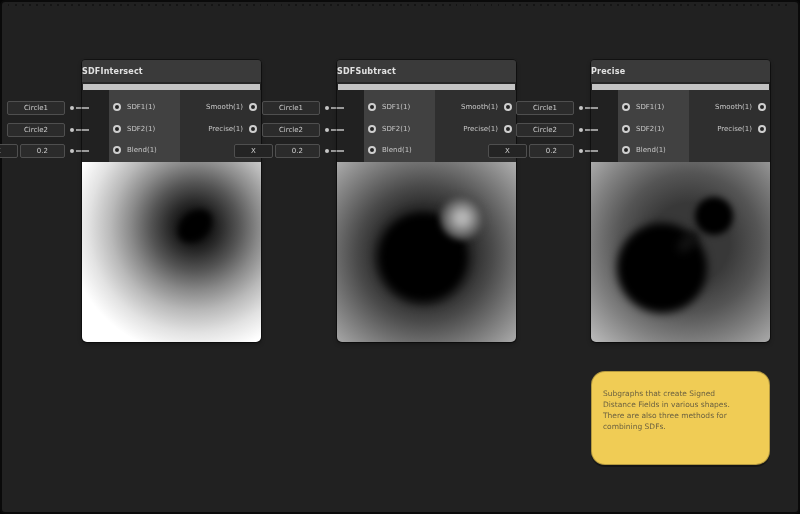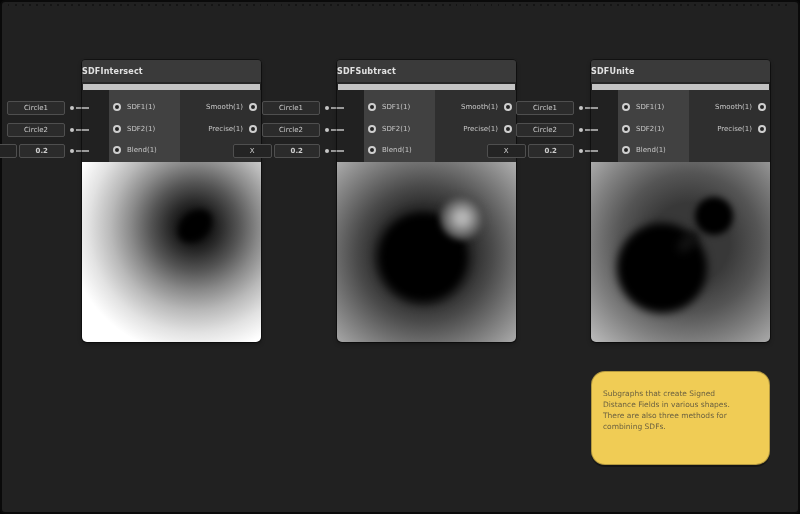--- a/index.html
+++ b/index.html
@@ -28,21 +28,21 @@
   .port-label{font-size:7px;color:#c8c8c8;margin-left:6px;white-space:nowrap;}
   .port-label-r{font-size:7px;color:#c8c8c8;margin-right:6px;white-space:nowrap;}
 
   .input-row{position:absolute;right:172px;display:flex;align-items:center;height:15px;}
   .irow-1{top:40px;} .irow-2{top:62px;} .irow-3{top:83px;}
   .chip{background:#2b2b2b;border:1px solid #4f4f4f;border-radius:2px;height:14px;
     display:flex;align-items:center;justify-content:center;font-size:7px;color:#cfcfcf;
     box-sizing:border-box;padding:0 16px;}
   .chip-circle{min-width:44px;}
   .chip-x{min-width:14px;background:#242424;margin-right:2px;}
-  .chip-val{min-width:28px;font-weight:bold;}
+  .chip-val{min-width:28px;}
   .conn-dot{width:4px;height:4px;background:#c6c6c6;border-radius:50%;margin-left:5px;flex:0 0 auto;}
   .conn-line{width:13px;height:2px;background:#9a9a9a;margin-left:2px;flex:0 0 auto;}
 
   .preview{position:relative;height:180px;overflow:hidden;border-radius:0 0 5px 5px;background:#fff;}
   .preview-intersect{background:
     radial-gradient(circle at 63% 36%, #000 0px,#0d0d0d 12px,#2b2b2b 26px,#555 44px,
       #8a8a8a 64px,#b9b9b9 84px,#e2e2e2 106px,#ffffff 128px);}
   .pv-core{position:absolute;left:94px;top:51px;width:38px;height:26px;background:#000;
     border-radius:50%;transform:rotate(-42deg);filter:blur(3px);}
   .preview-subtract{background:
@@ -214,21 +214,21 @@
       </div>
       <div class="chip chip-val">
         <span>0.2</span>
       </div>
       <span class="conn-dot"></span>
       <span class="conn-line"></span>
     </div>
 
     <div class="node">
       <div class="node-header">
-        <span class="node-title">SDFUnite</span>
+        <span class="node-title">Precise</span>
       </div>
       <div class="node-strip"></div>
       <div class="node-ports">
         <div class="port-row-left pl-1">
           <span class="port-ring"></span>
           <span class="port-label">SDF1(1)</span>
         </div>
         <div class="port-row-left pl-2">
           <span class="port-ring"></span>
           <span class="port-label">SDF2(1)</span>

